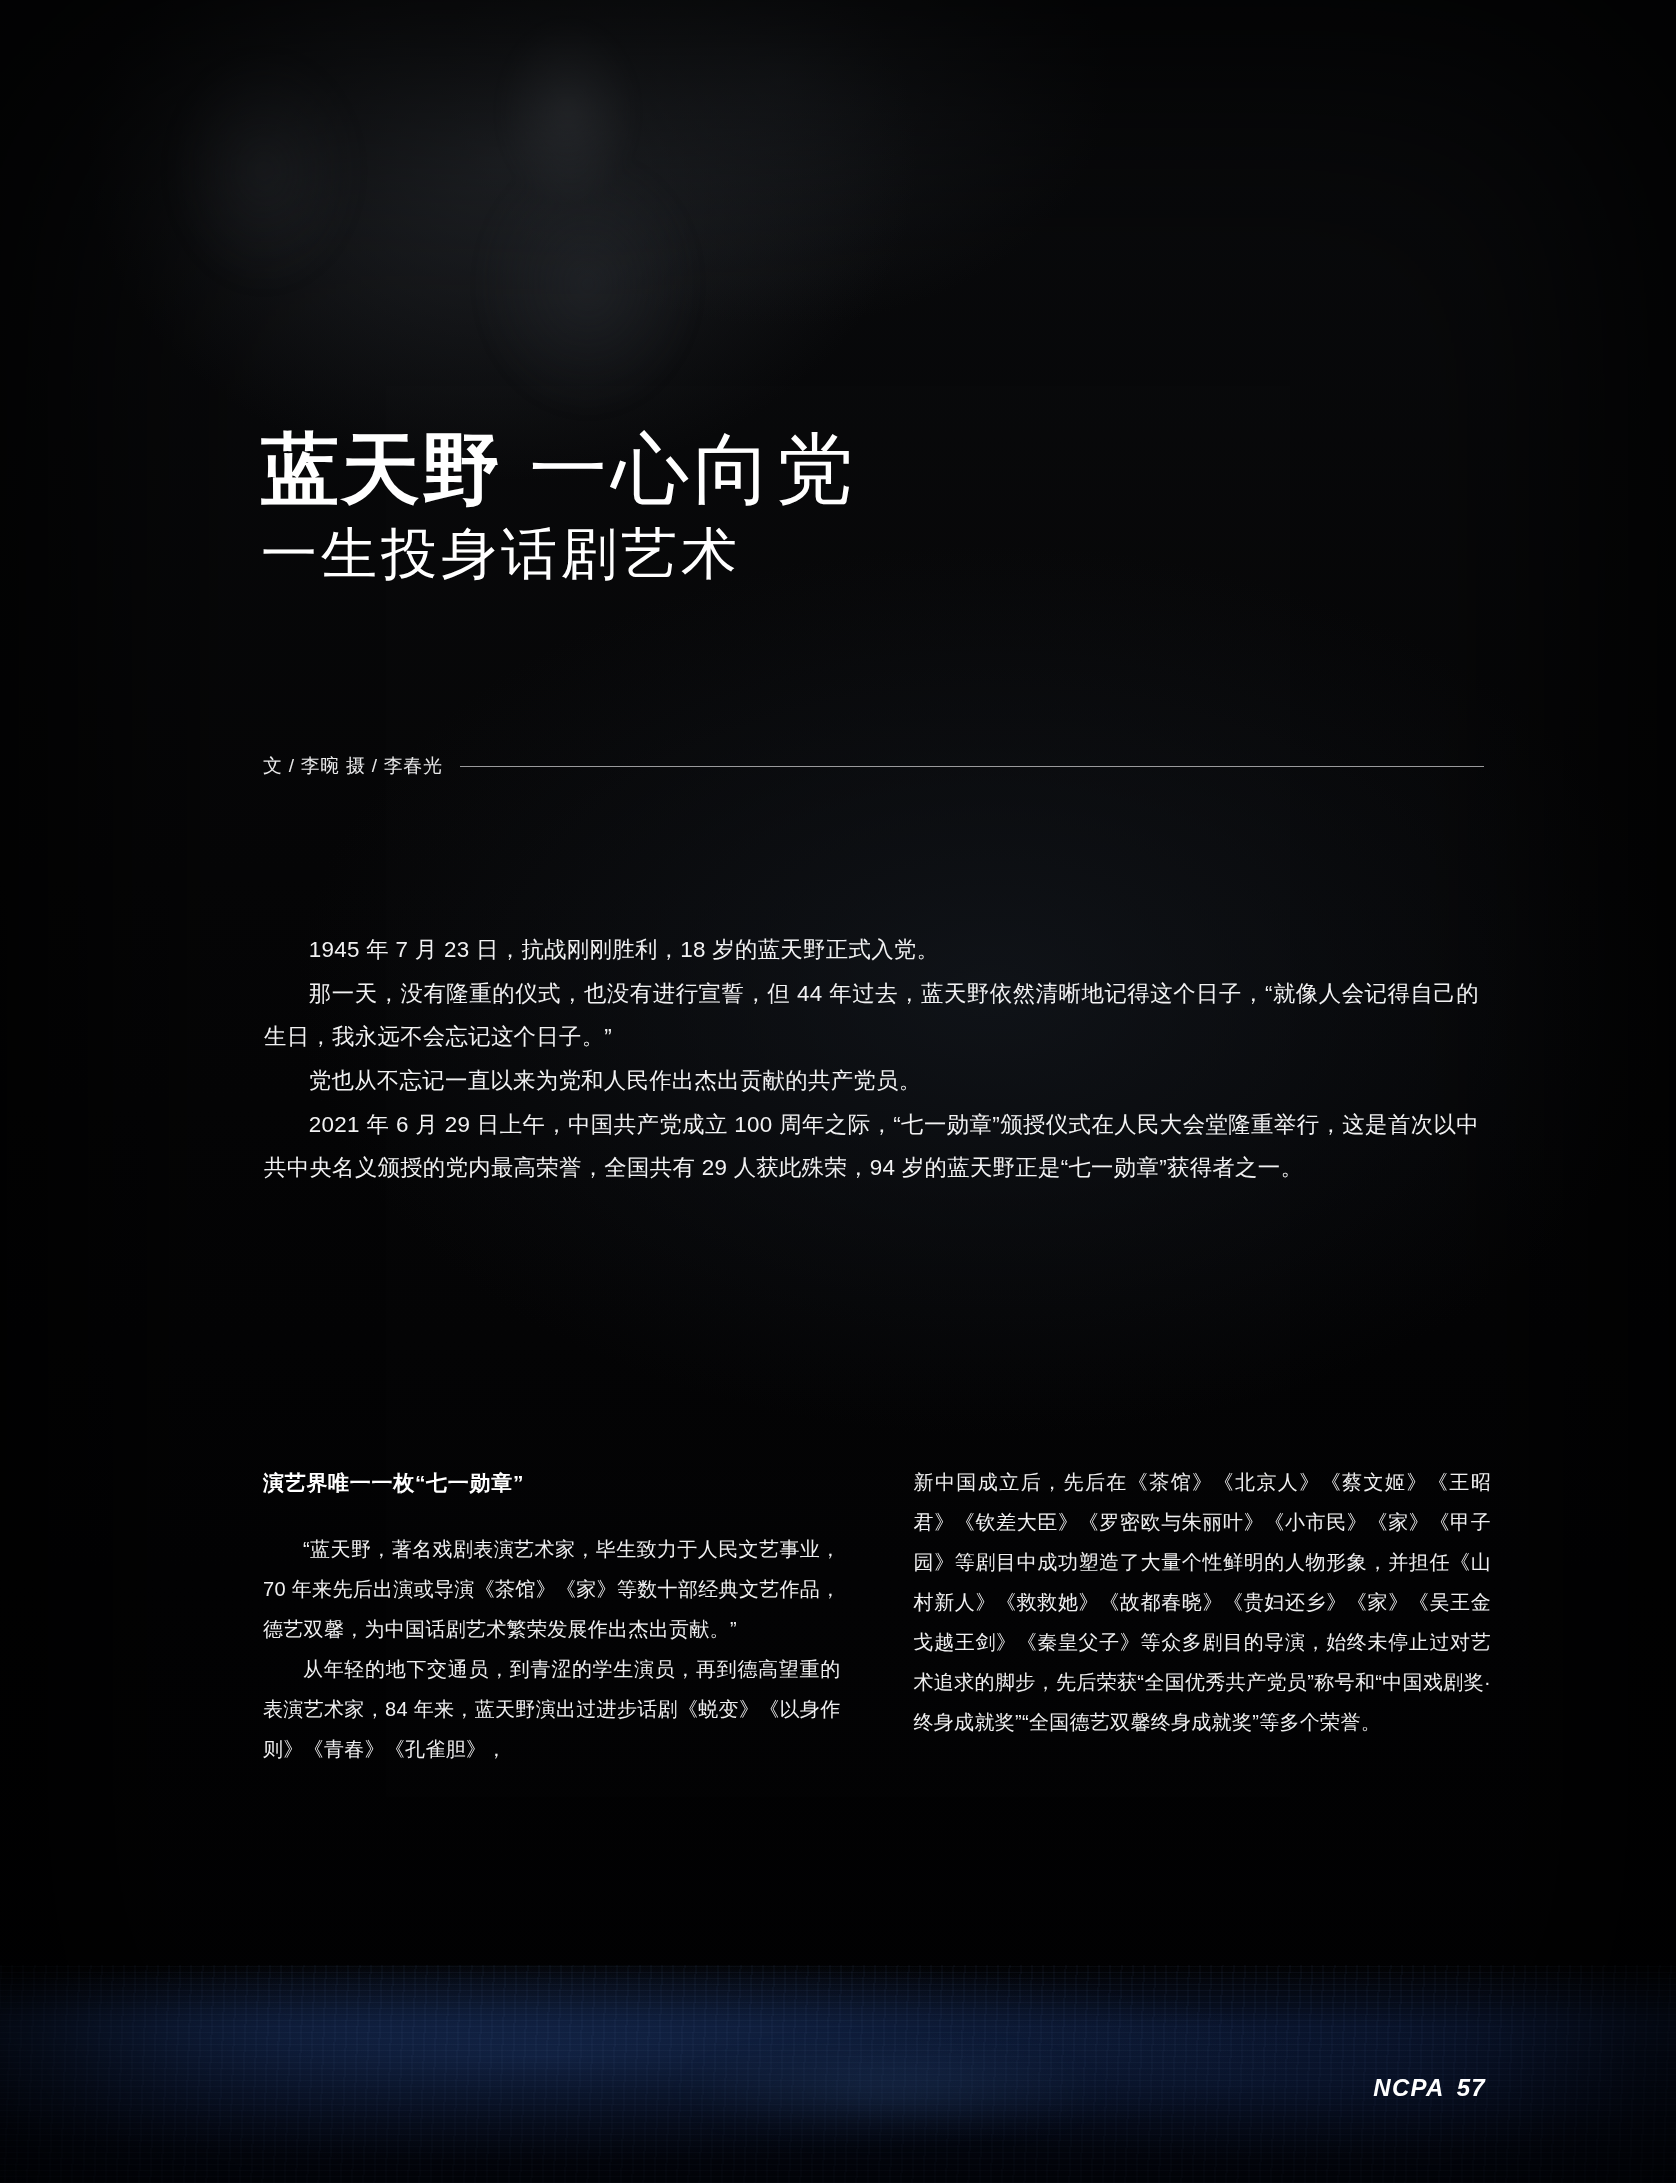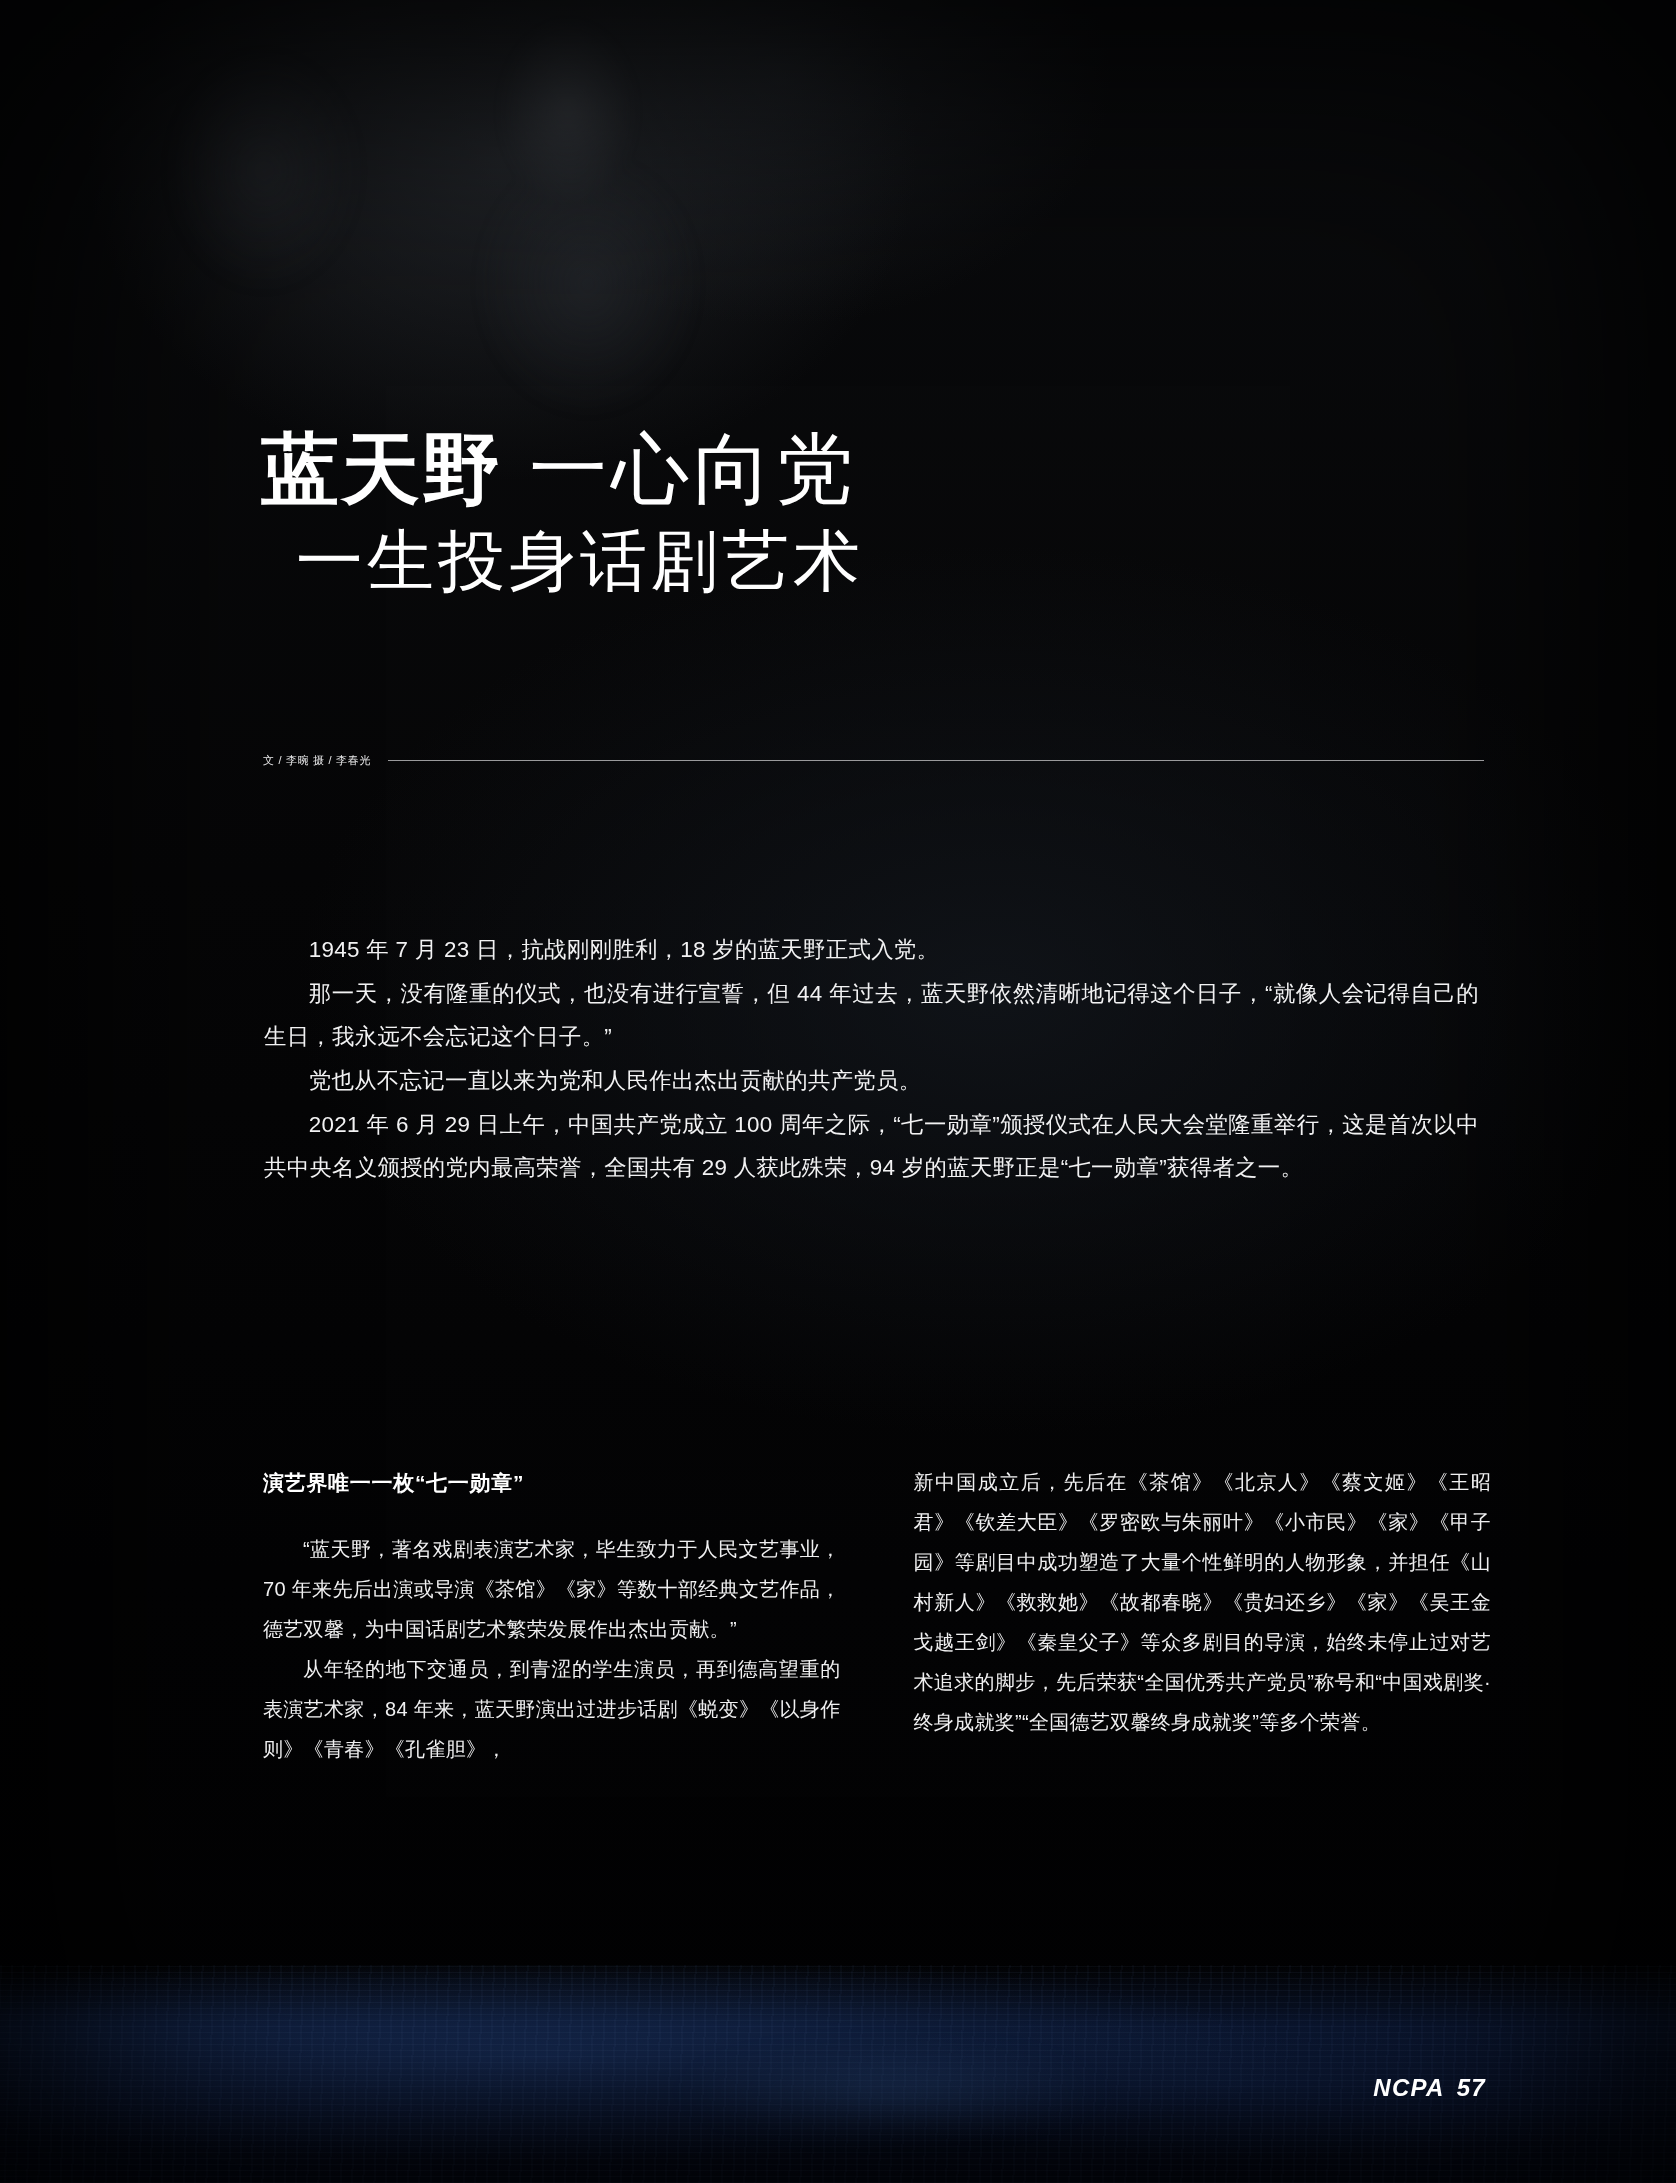--- a/index.html
+++ b/index.html
@@ -111,39 +111,38 @@
   .headline .line1 .bold {
     font-weight: 700;
     letter-spacing: 2.6px;
   }
   .headline .line1 .light {
     font-weight: 300;
     letter-spacing: 4px;
     margin-left: 26.4px;
   }
   .headline .line2 {
-    font-size: 67px;
+    font-size: 56px;
     font-weight: 300;
     letter-spacing: 4px;
     line-height: 1.25;
     margin-top: 4px;
     white-space: nowrap;
-    margin-left: 35px;
   }
 
   .byline-row {
     position: absolute;
     left: 263px;
     top: 753px;
     display: flex;
     align-items: center;
     width: 1221px;
   }
   .byline {
-    font-size: 11px;
+    font-size: 19px;
     font-weight: 400;
     letter-spacing: 0.7px;
     color: #e9e9ea;
     white-space: nowrap;
     text-align: center;
   }
   .byline-rule {
     flex: 1;
     height: 0.7px;
     background: #9a9a9c;

